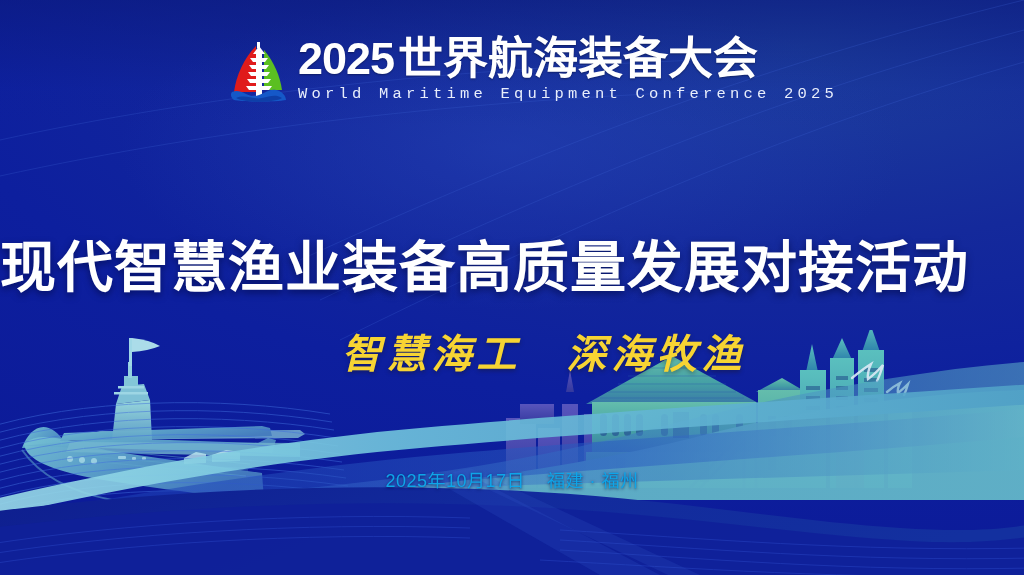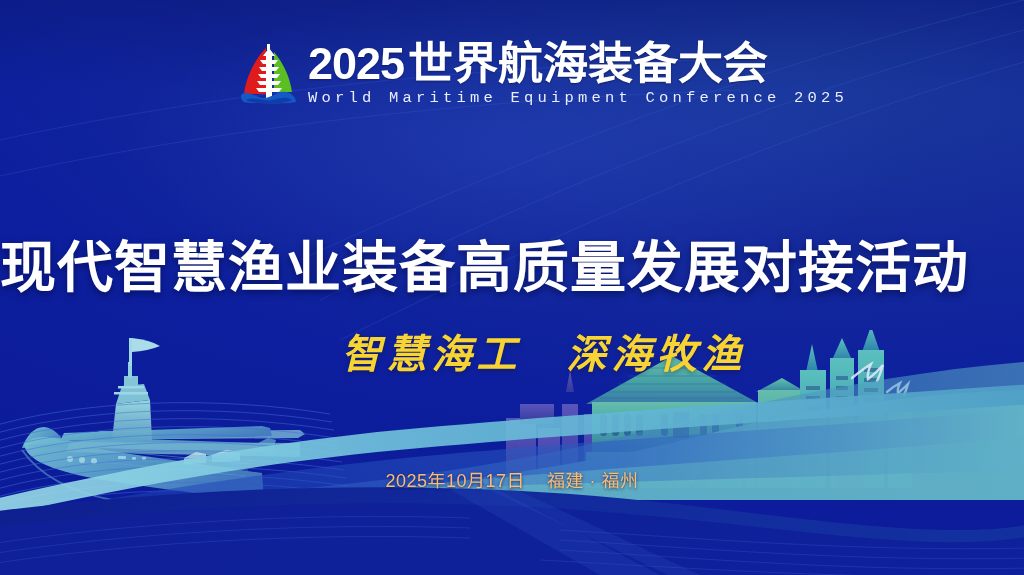--- a/index.html
+++ b/index.html
@@ -42,25 +42,25 @@
   .layer {
     position: absolute;
     inset: 0;
     width: 1024px;
     height: 575px;
   }
 
   
   #logo-block {
     position: absolute;
-    left: 238px;
+    left: 228px;
     top: 36px;
     height: 76px;
     display: flex;
-    align-items: center;
+    align-items: flex-start;
   }
   #logo-mark {
     width: 62px;
     height: 70px;
     flex: 0 0 auto;
     margin-top: 2px;
   }
   #logo-text {
     margin-left: 8px;
     display: flex;
@@ -139,21 +139,21 @@
   
   #datebar {
     position: absolute;
     top: 466px;
     left: 0;
     width: 1024px;
     text-align: center;
     font-family: "Liberation Sans", "DejaVu Sans", sans-serif;
     font-size: 18px;
     font-weight: 400;
-    color: #fdba74;
+    color: #0ea5e9;
     letter-spacing: 0.5px;
     white-space: nowrap;
     text-shadow: 0 1px 3px rgba(0,10,60,0.7);
   }
   #datebar .gap { display:inline-block; width: 22px; }
 </style>
 </head>
 <body>
 
 <div id="banner">

